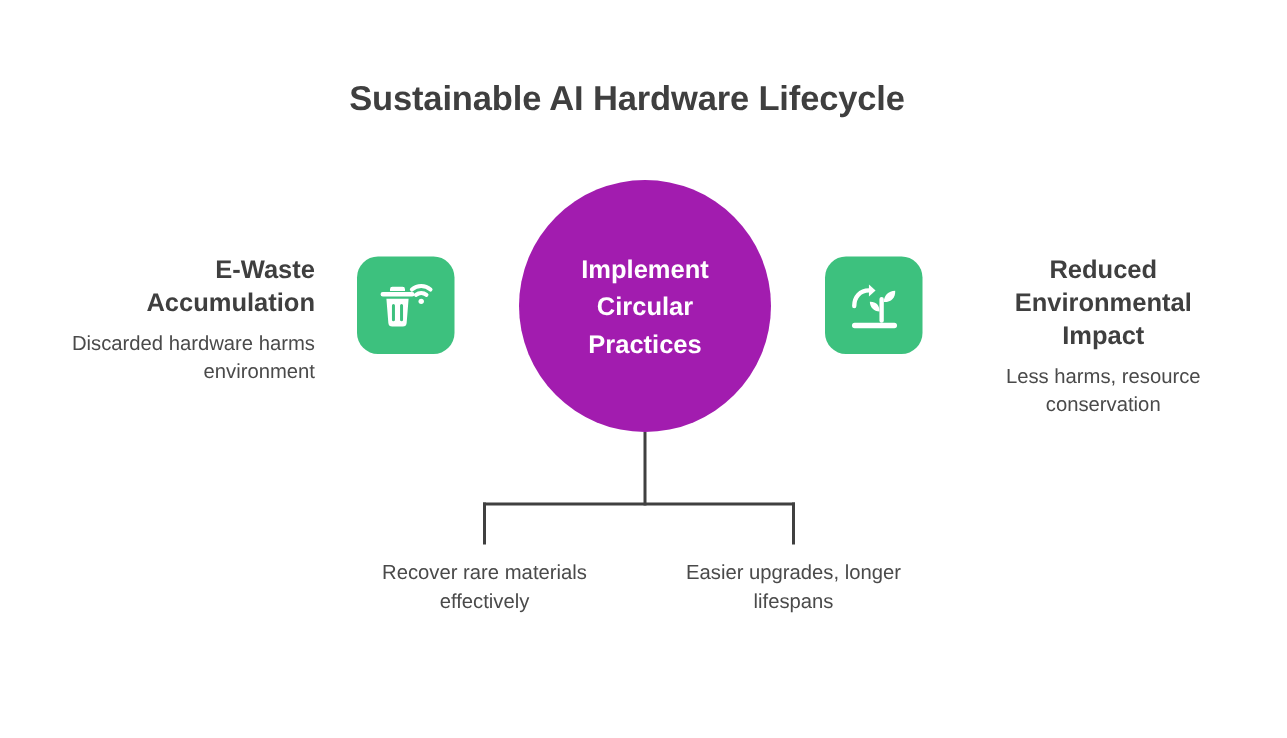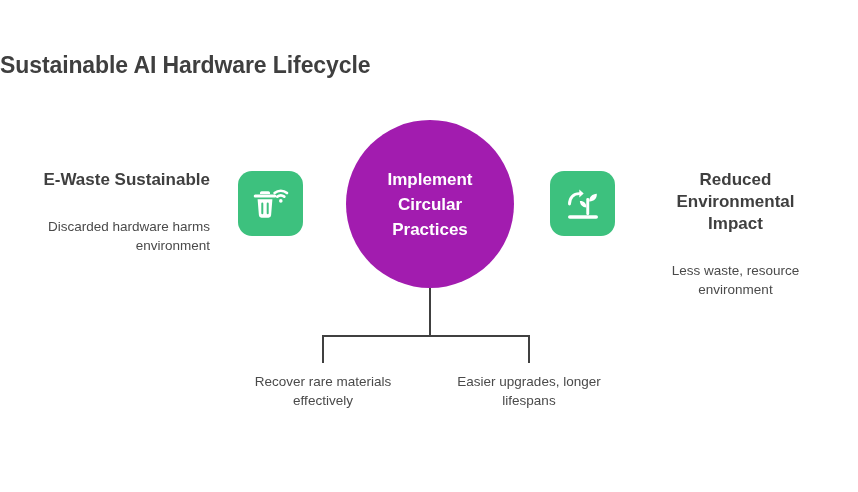--- a/index.html
+++ b/index.html
@@ -19,21 +19,21 @@
     background: #ffffff;
     overflow: hidden;
   }
 
   
   #title {
     position: absolute;
     left: 0;
     top: 50px;
     width: 836px;
-    text-align: left;
+    text-align: center;
     font-size: 23px;
     font-weight: bold;
     color: #3f3f3f;
     letter-spacing: -0.1px;
     line-height: 30px;
   }
 
   
   #center-node {
     position: absolute;
@@ -77,21 +77,21 @@
     font-size: 17px;
     font-weight: bold;
     color: #3f3f3f;
     line-height: 22px;
   }
   .side-body {
     font-size: 13.5px;
     font-weight: normal;
     color: #4a4a4a;
     line-height: 19px;
-    margin-top: 26px;
+    margin-top: 6px;
   }
 
   #block-left {
     left: 40px;
     top: 169px;
     width: 170px;
     text-align: right;
   }
   #block-right {
     left: 648px;
@@ -121,21 +121,21 @@
   #leaf-right { left: 429px; }
 </style>
 </head>
 <body>
 
 <div id="canvas">
 
   <div id="title">Sustainable AI Hardware Lifecycle</div>
 
   <div class="side-block" id="block-left">
-    <div class="side-heading">E-Waste Sustainable</div>
+    <div class="side-heading">E-Waste Accumulation</div>
     <div class="side-body">Discarded hardware harms environment</div>
   </div>
 
   <div class="icon-tile" id="icon-left">
     <span>
       <svg width="40" height="40" viewBox="0 0 40 40" aria-hidden="true">
         <g fill="#ffffff">
 
           <path d="M4.2 10.6h19.6a1.5 1.5 0 0 1 0 3H4.2a1.5 1.5 0 0 1 0-3z"></path>
           <path d="M10.6 7.2h6.8a1.6 1.6 0 0 1 1.6 1.6v1.2h-10V8.8a1.6 1.6 0 0 1 1.6-1.6z"></path>
@@ -171,21 +171,21 @@
 
         <path d="M26.2 17.4c0-4.4 3.0-7.4 7.6-7.6 0.3 4.8-2.8 7.8-7.6 7.6z" fill="#ffffff"></path>
 
         <path d="M23.3 23.6c-3.8-0.2-6.4-2.8-6.4-6.5 4.0-0.2 6.6 2.3 6.4 6.5z" fill="#ffffff"></path>
       </svg>
     </span>
   </div>
 
   <div class="side-block" id="block-right">
     <div class="side-heading">Reduced Environmental Impact</div>
-    <div class="side-body">Less waste, resource environment</div>
+    <div class="side-body">Less harms, resource conservation</div>
   </div>
 
   <div class="line" id="stem"></div>
   <div class="line" id="crossbar"></div>
   <div class="line" id="drop-left"></div>
   <div class="line" id="drop-right"></div>
 
   <div class="leaf-label" id="leaf-left">Recover rare materials effectively</div>
   <div class="leaf-label" id="leaf-right">Easier upgrades, longer lifespans</div>
 

